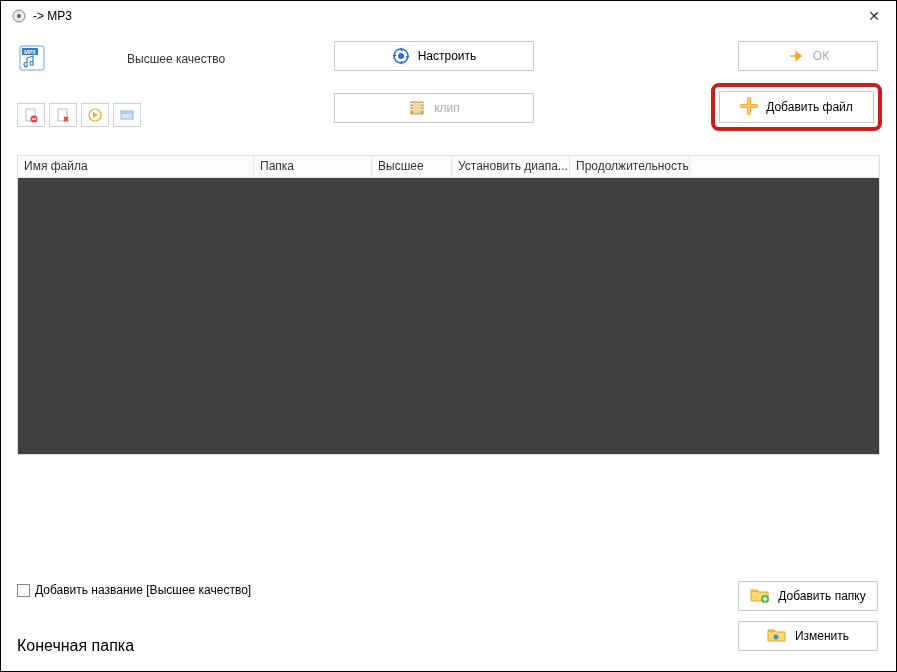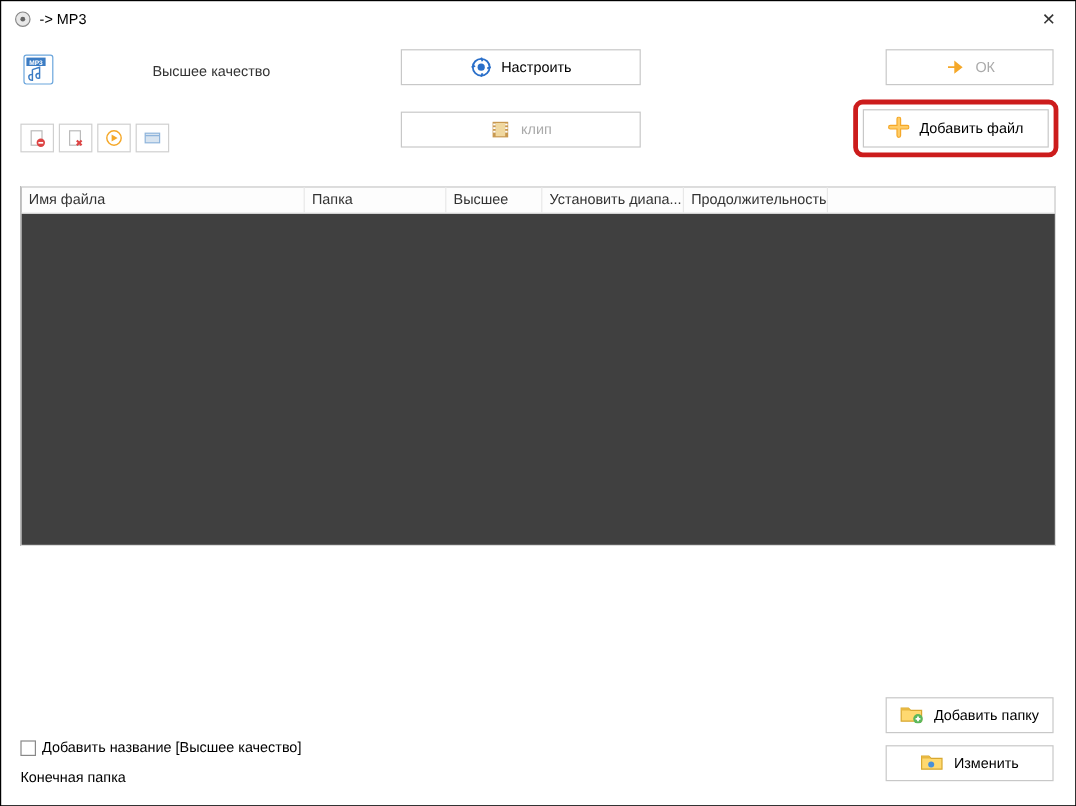--- a/index.html
+++ b/index.html
@@ -142,21 +142,21 @@
       white-space: nowrap;
       overflow: hidden;
     }
     .bottom-area {
       position: absolute;
       left: 16px; right: 16px; bottom: 16px;
     }
     .add-name-row {
       display: flex;
       align-items: center;
-      margin-bottom: 11px;
+      margin-bottom: 40px;
     }
     .checkbox {
       width: 13px; height: 13px;
       border: 1px solid #888;
       margin-right: 5px;
       display: inline-block;
       cursor: pointer;
     }
     .btn-addfolder {
       width: 140px;
@@ -167,21 +167,21 @@
     .btn-change {
       width: 140px;
       position: absolute;
       right: 2px;
       bottom: 4px;
     }
     .dest-row {
       display: flex;
       align-items: center;
     }
-    .dest-label { width: 145px; font-size: 12px; }
+    .dest-label { width: 145px; font-size: 16px; }
     .dest-select {
       width: 340px;
       height: 20px;
       border: 1px solid #7a7a7a;
       background: #fff;
       display: flex;
       align-items: center;
       padding: 0 4px;
       font-size: 12px;
       position: relative;

